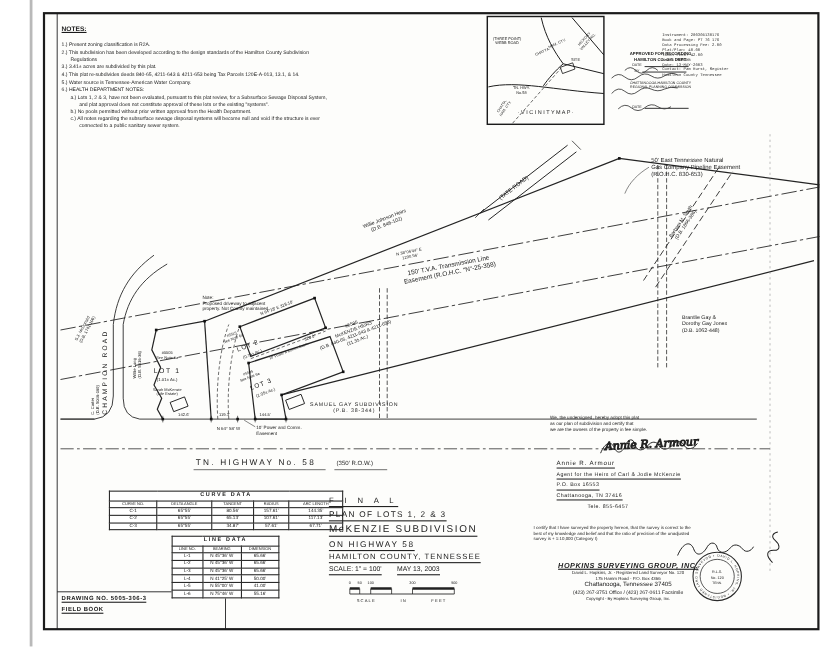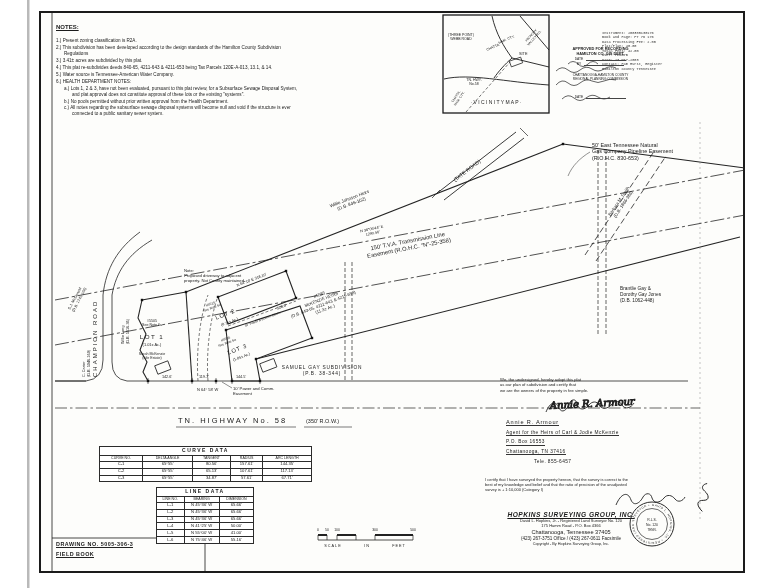--- a/index.html
+++ b/index.html
@@ -354,20 +354,31 @@
           </tr>
           <tr>
             <td>L-6</td>
             <td>N 75°46' W</td>
             <td>55.16'</td>
           </tr>
         </tbody>
       </table>
     </div>
 
+<div id="title-block" class="abs">
+  <div class="tb-final">F I N A L</div>
+  <div class="tb-plan">PLAN OF LOTS 1, 2 &amp; 3</div>
+  <div class="tb-sub">McKENZIE SUBDIVISION</div>
+  <div class="tb-on">ON HIGHWAY 58</div>
+  <div class="tb-county">HAMILTON COUNTY, TENNESSEE</div>
+  <div class="tb-row">
+    <span>SCALE: 1" = 100'</span>
+    <span>MAY 13, 2003</span>
+  </div>
+</div>
 
 <div id="owner-cert" class="abs">
   <div>We, the undersigned, hereby adopt this plat</div>
   <div>as our plan of subdivision and certify that</div>
   <div>we are the owners of the property in fee simple.</div>
 </div>
 <div id="owner-lines" class="abs">
   <div class="owner-name">Annie R. Armour</div>
   <div class="owner-sm">Agent for the Heirs of Carl &amp; Jodie McKenzie</div>
   <div class="owner-sm">P.O. Box 16553</div>

